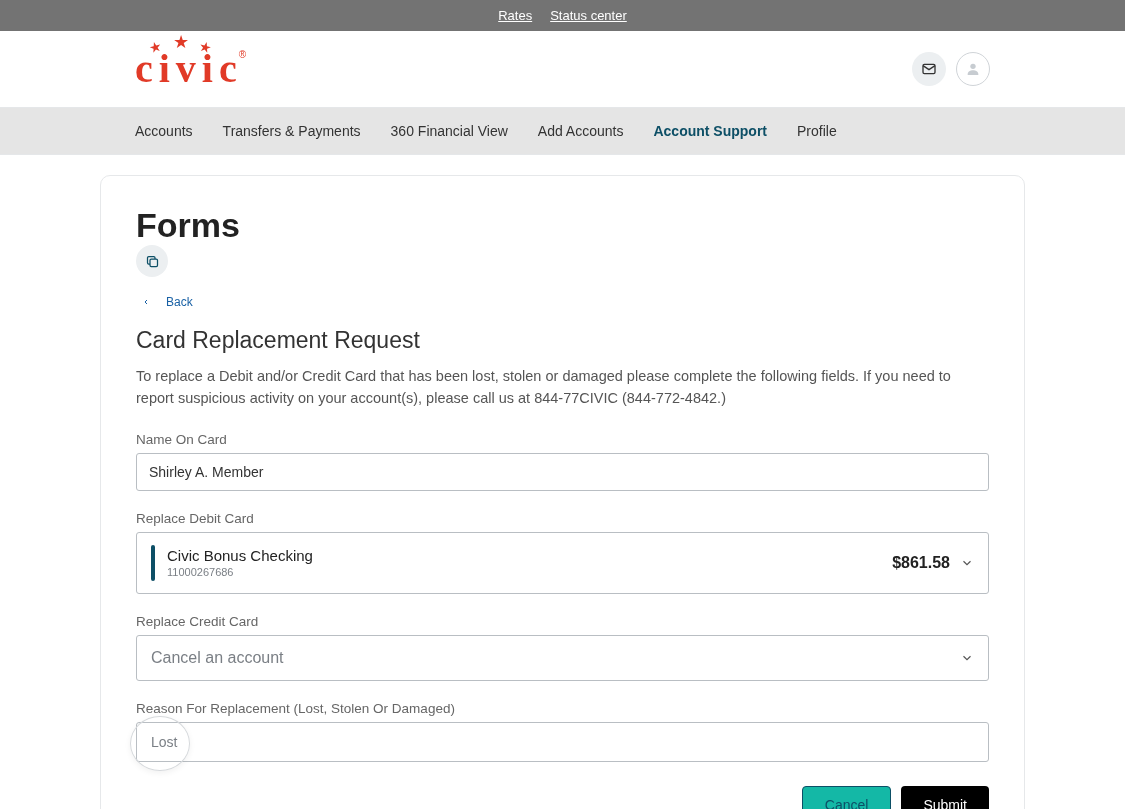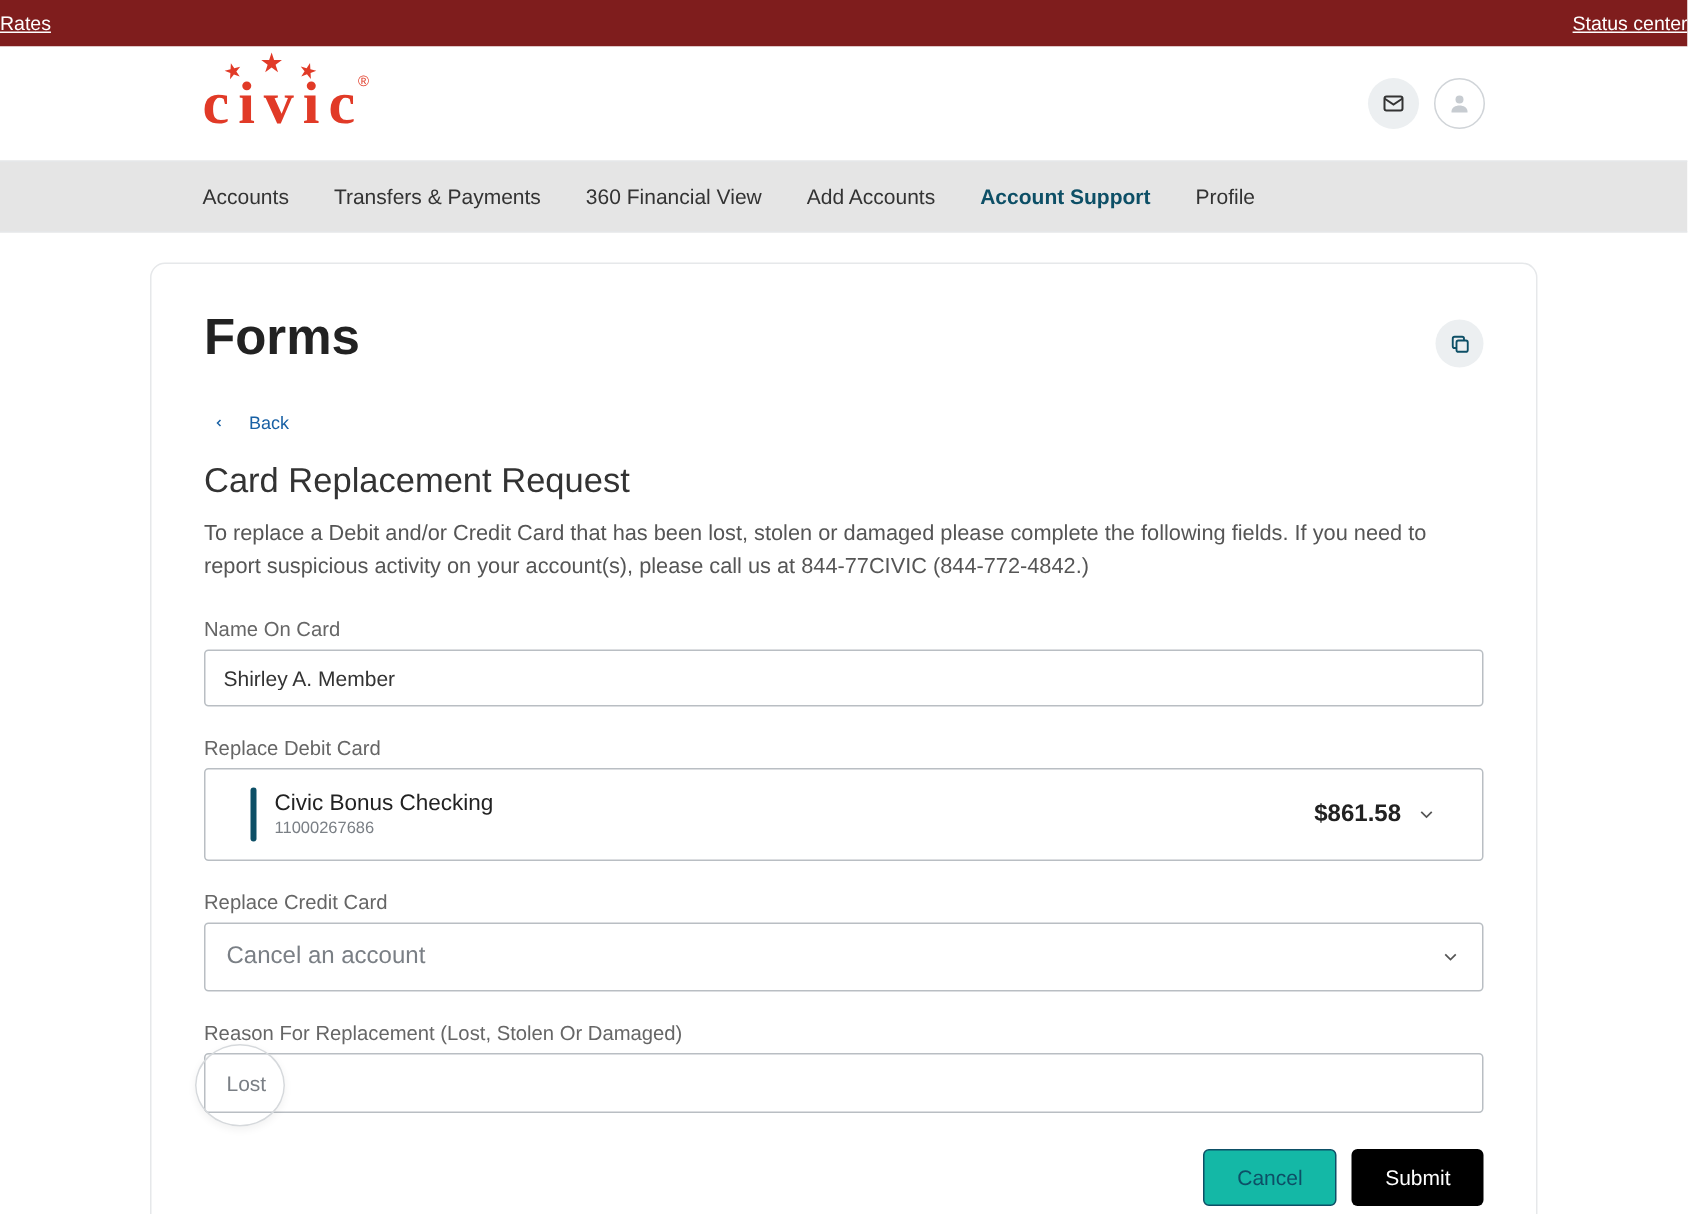--- a/index.html
+++ b/index.html
@@ -1,44 +1,44 @@
 <!DOCTYPE html>
 <html><head>
 <meta charset="utf-8">
 <style>
   * { box-sizing: border-box; margin: 0; padding: 0; }
   body { font-family: "Segoe UI", Arial, sans-serif; background: #fff; color: #333; }
-  .topbar { background: #7f1d1d; height: 31px; display: flex; justify-content: space-between; align-items: center; gap: 18px; }
+  .topbar { background: #737373; height: 31px; display: flex; justify-content: center; align-items: center; gap: 18px; }
   .topbar a { color: #fff; text-decoration: underline; font-size: 13px; cursor: pointer; }
   .header { display: flex; justify-content: space-between; align-items: center; padding: 18px 135px 18px 135px; background: #fff; }
   .logo { display: flex; align-items: flex-end; gap: 0; }
   .logo-text { font-size: 40px; font-weight: 700; color: #e13a27; letter-spacing: 6px; font-family: Georgia, serif; position: relative; line-height: 1; }
   .logo-wrap { position: relative; display: inline-block; }
   .star { position: absolute; color: #e13a27; font-size: 14px; }
   .star1 { top: -10px; left: 14px; transform: rotate(-15deg); }
   .star2 { top: -18px; left: 38px; font-size: 18px; }
   .star3 { top: -10px; left: 64px; transform: rotate(15deg); }
   .reg { font-size: 10px; color: #e13a27; vertical-align: top; margin-left: -4px; }
   .header-icons { display: flex; gap: 10px; }
   .icon-circle { width: 34px; height: 34px; border-radius: 50%; background: #eceff1; display: flex; align-items: center; justify-content: center; cursor: pointer; }
   .icon-circle.outline { background: #fff; border: 1px solid #d0d4d8; }
   .navbar { background: #e5e5e5; padding: 0 135px; display: flex; gap: 30px; border-top: 1px solid #e5e7e9; border-bottom: 1px solid #e5e7e9; }
   .navbar a { display: block; padding: 15px 0; font-size: 14px; color: #333; text-decoration: none; cursor: pointer; }
   .navbar a.active { font-weight: 700; color: #0d4f66; }
   .page { padding: 20px 100px 40px; }
   .card { background: #fff; border: 1px solid #e6e8ea; border-radius: 10px; padding: 30px 35px 30px; position: relative; }
-  .card-header-row { display: flex; justify-content: space-between; align-items: flex-end; margin-bottom: 30px; }
+  .card-header-row { display: flex; justify-content: space-between; align-items: flex-start; margin-bottom: 18px; flex-direction: column; }
   .page-title { font-size: 34px; font-weight: 800; color: #222; }
   .copy-btn { width: 32px; height: 32px; border-radius: 50%; background: #eceff1; display: flex; align-items: center; justify-content: center; cursor: pointer; }
   .back { color: #1961a5; font-size: 12px; cursor: pointer; display: flex; align-items: center; gap: 16px; margin-bottom: 18px; margin-left: 6px; }
   .subheading { font-size: 23px; color: #333; font-weight: 400; margin-bottom: 12px; }
   .description { font-size: 14.5px; color: #555; line-height: 1.5; margin-bottom: 22px; }
   .label { font-size: 13.5px; color: #666; margin-bottom: 6px; display: block; }
   .text-input { width: 100%; border: 1px solid #b9bec3; border-radius: 3px; padding: 10px 12px; font-size: 14px; color: #333; margin-bottom: 20px; }
-  .select-box { width: 100%; border: 1px solid #b9bec3; border-radius: 3px; padding: 12px 30px; display: flex; justify-content: space-between; align-items: center; cursor: pointer; margin-bottom: 20px; }
+  .select-box { width: 100%; border: 1px solid #b9bec3; border-radius: 3px; padding: 12px 14px; display: flex; justify-content: space-between; align-items: center; cursor: pointer; margin-bottom: 20px; }
   .select-box.placeholder { color: #7a7f85; padding: 13px 14px; }
   .account-row { display: flex; align-items: center; gap: 12px; flex: 1; }
   .account-left-bar { width: 4px; height: 36px; background: #0d4f66; border-radius: 2px; }
   .account-info { display: flex; flex-direction: column; }
   .account-name { font-size: 15px; color: #222; font-weight: 500; }
   .account-num { font-size: 11px; color: #7a7f85; margin-top: 2px; }
   .account-right { display: flex; align-items: center; gap: 10px; }
   .balance { font-size: 16px; font-weight: 600; color: #222; }
   .reason-wrap { position: relative; margin-bottom: 24px; }
   .reason-input { width: 100%; border: 1px solid #b9bec3; border-radius: 3px; padding: 11px 14px; font-size: 14px; color: #7a7f85; }

